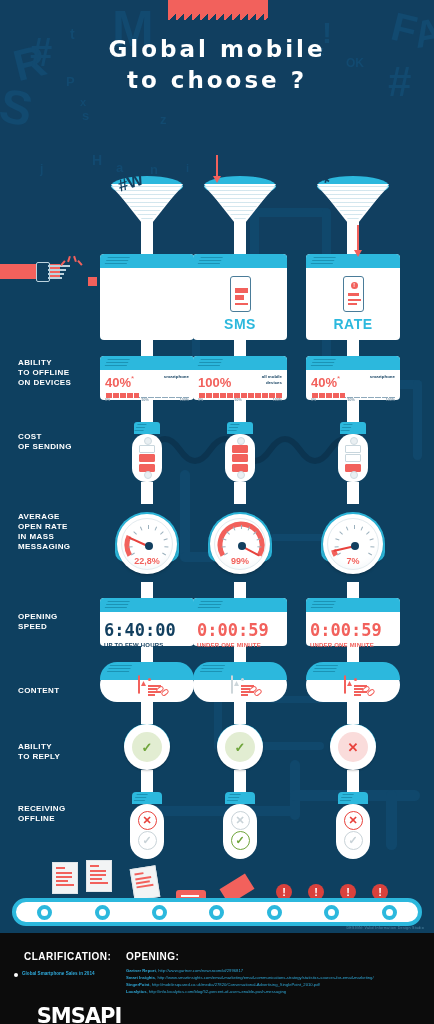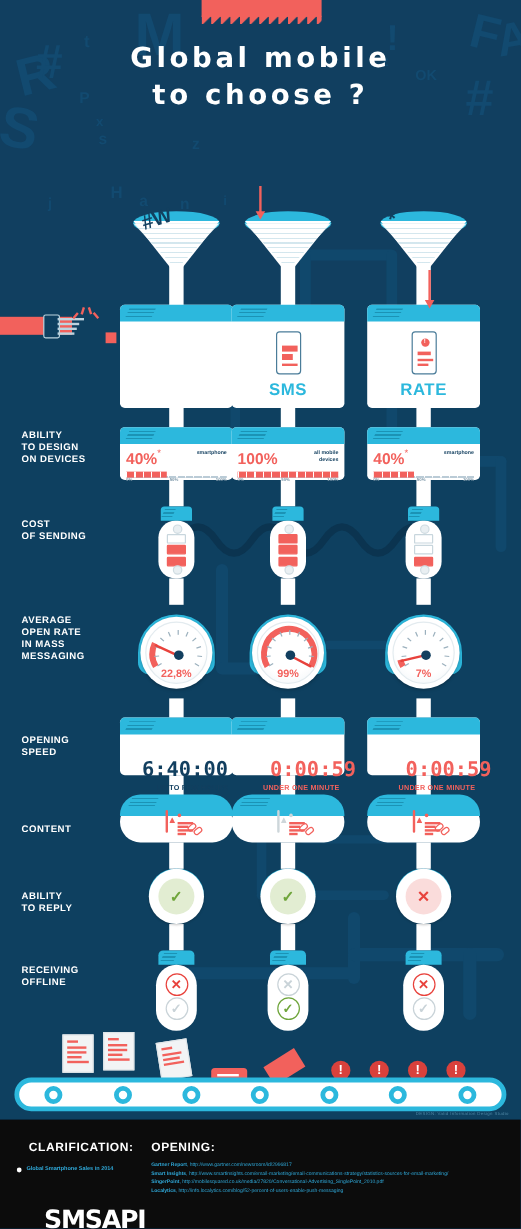--- a/index.html
+++ b/index.html
@@ -199,27 +199,27 @@
     position:absolute; left:23px; top:23px; width:8px; height:8px; border-radius:50%;
     background:#123f5f;
   }
   .gauge-val {
     position:absolute; left:0; bottom:8px; width:60px; text-align:center;
     font-size:9px; font-weight:bold; color:#f2615c;margin-top:48px;
   }
 
   
   .speed-card { height:48px; }
-  .speed-body { padding:20px 4px 0; text-align:right; }
+  .speed-body { padding:8px 4px 0; text-align:left; }
   .lcd {
     font-family:"DejaVu Sans Mono", monospace; font-weight:bold;
     font-size:17px; letter-spacing:0px; line-height:20px;
   }
   .lcd.blue { color:#123f5f; }
-  .lcd.red  { color:#f2615c;margin-left:28px; }
+  .lcd.red  { color:#f2615c; }
   .speed-label {
     font-size:6px; font-weight:bold; letter-spacing:.2px; margin-top:2px;
   }
   .speed-label.blue { color:#123f5f; } .speed-label.red { color:#f2615c; }
 
   
   .pill {
     position:relative; width:94px; height:34px; background:#ffffff; border-radius:17px;
     display:flex; align-items:center; justify-content:center; gap:8px;
   }
@@ -420,21 +420,21 @@
   <div class="spark">
     <i style="left:0;top:8px;transform:rotate(40deg);"></i>
     <i style="left:6px;top:4px;transform:rotate(18deg);"></i>
     <i style="left:12px;top:4px;transform:rotate(-18deg);"></i>
     <i style="left:17px;top:8px;transform:rotate(-40deg);"></i>
   </div>
   <div class="red-sq"></div>
 
   <div class="rowlabel" style="top:358px;">
     <div>ABILITY</div>
-    <div>TO DESIGN</div>
+    <div>TO OFFLINE</div>
     <div>ON DEVICES</div>
   </div>
   <div class="rowlabel" style="top:432px;">
     <div>COST</div>
     <div>OF SENDING</div>
   </div>
   <div class="rowlabel" style="top:512px;">
     <div>AVERAGE</div>
     <div>OPEN RATE</div>
     <div>IN MASS</div>

